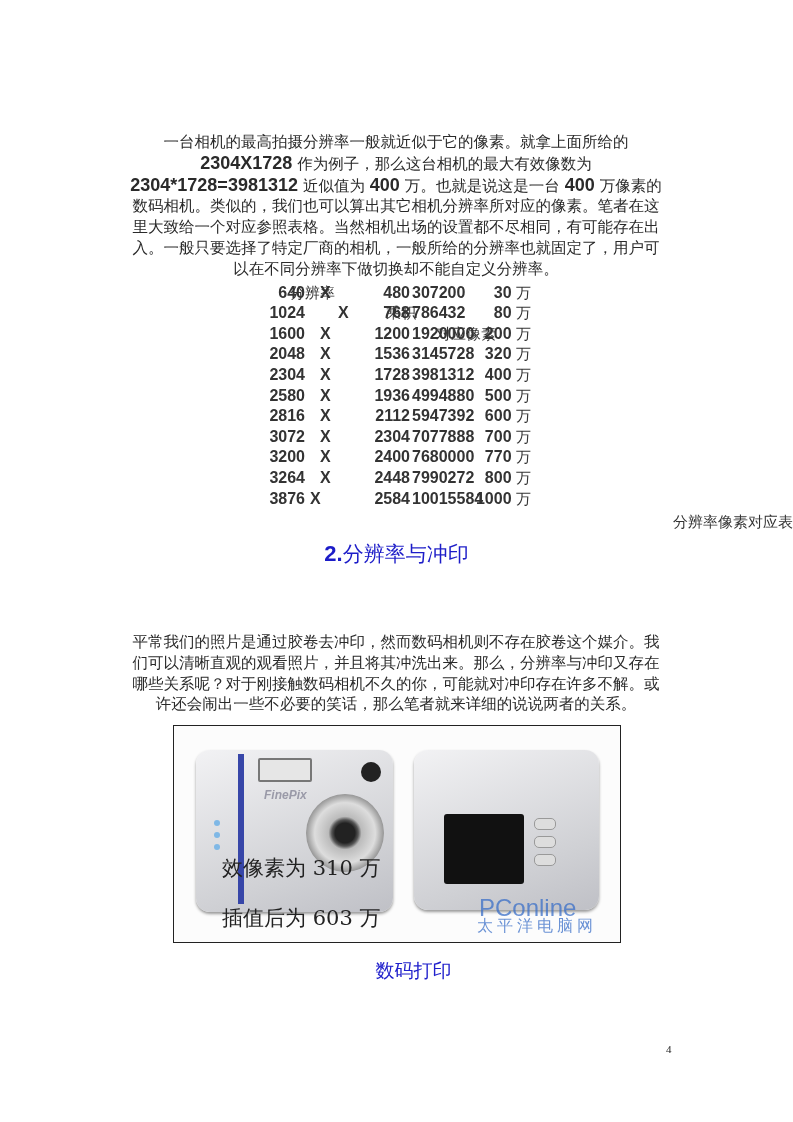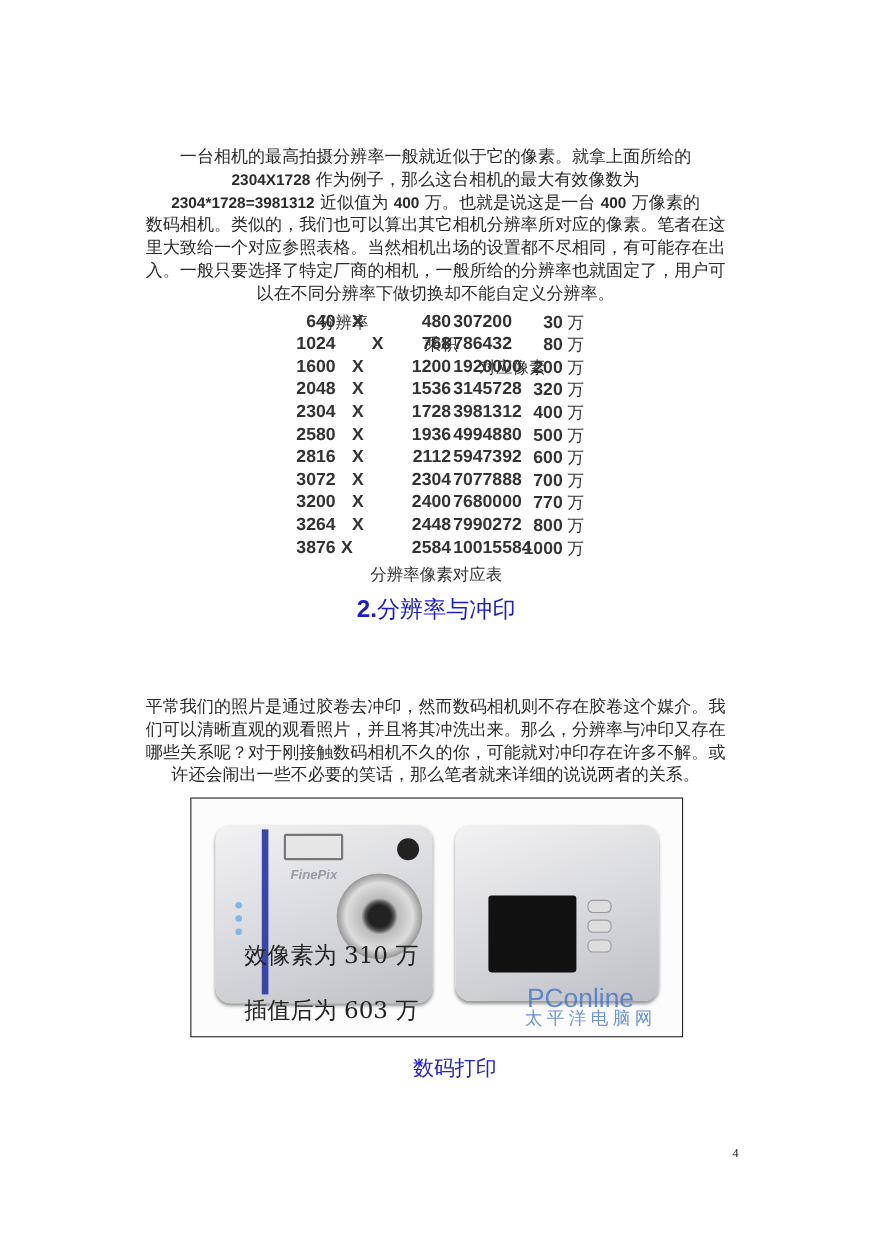--- a/index.html
+++ b/index.html
@@ -1,34 +1,34 @@
 <!DOCTYPE html>
 <html><head>
 <meta charset="utf-8">
 <style>
   html, body { margin: 0; padding: 0; background: #ffffff; }
   body { width: 793px; height: 1122px; position: relative; overflow: hidden;
          font-family: "DejaVu Sans", "Liberation Sans", sans-serif; color: #222; }
   .para { position: absolute; left: 118px; width: 556px; text-align: center;
           font-size: 15.5px; line-height: 20.8px; color: #2a2a2a; margin-top: 36px; }
-  .para b { font-family: "Liberation Sans", sans-serif; font-weight: bold; font-size: 14px; }
+  .para b { font-family: "Liberation Sans", sans-serif; font-weight: bold; font-size: 18px; }
   #p1 { top: 96px; }
   #p2 { top: 596px; }
   .tbl { position: absolute; top: 262px; left: 240px; width: 320px; }
   .tbl-row { height: 20.6px; line-height: 20.6px; font-family: "Liberation Sans", sans-serif;
              font-weight: bold; font-size: 16px; color: #333; white-space: pre; position: relative; }
   .tbl-row span { position: absolute; }
   .hdr span { font-family: "DejaVu Sans", sans-serif; font-weight: normal; font-size: 15px; }
   .c-w { right: 255px; text-align: right; }
   .c-x { left: 80px; }
   .c-h { right: 150px; text-align: right; }
   .c-p { left: 172px; }
   .c-m { right: 29px; text-align: right; }
   .wan { font-family: "DejaVu Sans", sans-serif; font-weight: normal; font-size: 15px; }
-  .caption { position: absolute; top: 513px; left: 0; width: 793px; text-align: center;
+  .caption { position: absolute; top: 513px; left: 0; width: 793px; text-align: right;
              font-size: 15px; color: #333; }
   .heading { position: absolute; top: 540px; left: 0; width: 793px; text-align: center;
              font-size: 21px; color: #1c1cc8; }
   .heading .num { font-family: "Liberation Sans", sans-serif; font-weight: bold; font-size: 22px; }
   .figure { position: absolute; left: 173px; top: 725px; width: 446px; height: 216px;
             border: 1.5px solid #222; background: #fcfcfc; overflow: hidden; }
   .cam { position: absolute; border-radius: 14px; background: linear-gradient(160deg,#f2f2f4,#cfd0d4 70%,#bfc0c6); box-shadow: 0 2px 3px #999; }
   .cam-front { left: 22px; top: 24px; width: 197px; height: 162px; }
   .cam-back { left: 240px; top: 24px; width: 185px; height: 160px; }
   .stripe { position: absolute; left: 42px; top: 4px; width: 6px; height: 150px; background: #3746a8; }

